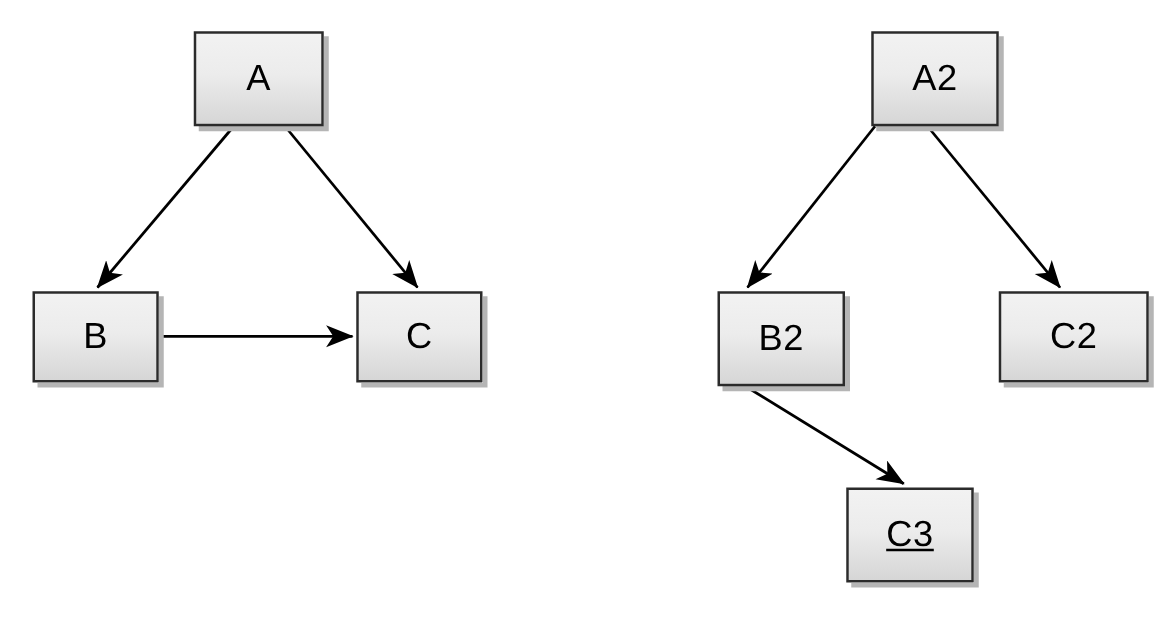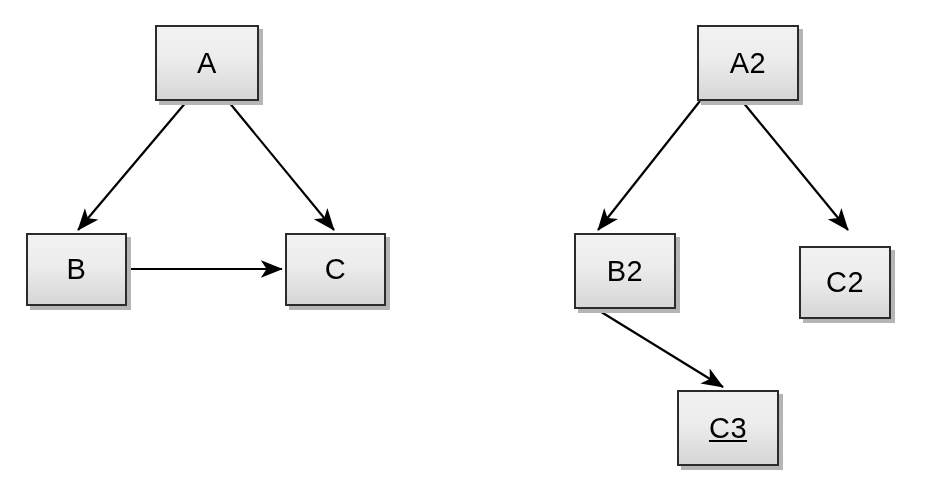--- a/index.html
+++ b/index.html
@@ -75,21 +75,21 @@
       </div>
       <div class="node" style="left: 285px; top: 233px; width: 101px; height: 73px;">
         <span class="node-label">C</span>
       </div>
       <div class="node" style="left: 669px; top: 25px; width: 102px; height: 76px; margin-left: 28px;">
         <span class="node-label">A2</span>
       </div>
       <div class="node" style="left: 542px; top: 233px; width: 102px; height: 76px; margin-left: 32px;">
         <span class="node-label">B2</span>
       </div>
-      <div class="node" style="left: 799px; top: 246px; width: 92px; height: 73px;">
+      <div class="node" style="left: 799px; top: 233px; width: 120px; height: 73px;">
         <span class="node-label">C2</span>
       </div>
       <div class="node" style="left: 677px; top: 390px; width: 102px; height: 76px; text-decoration: underline;">
         <span class="node-label">C3</span>
       </div>
     </div>
 
 </div>
 
 </body></html>

